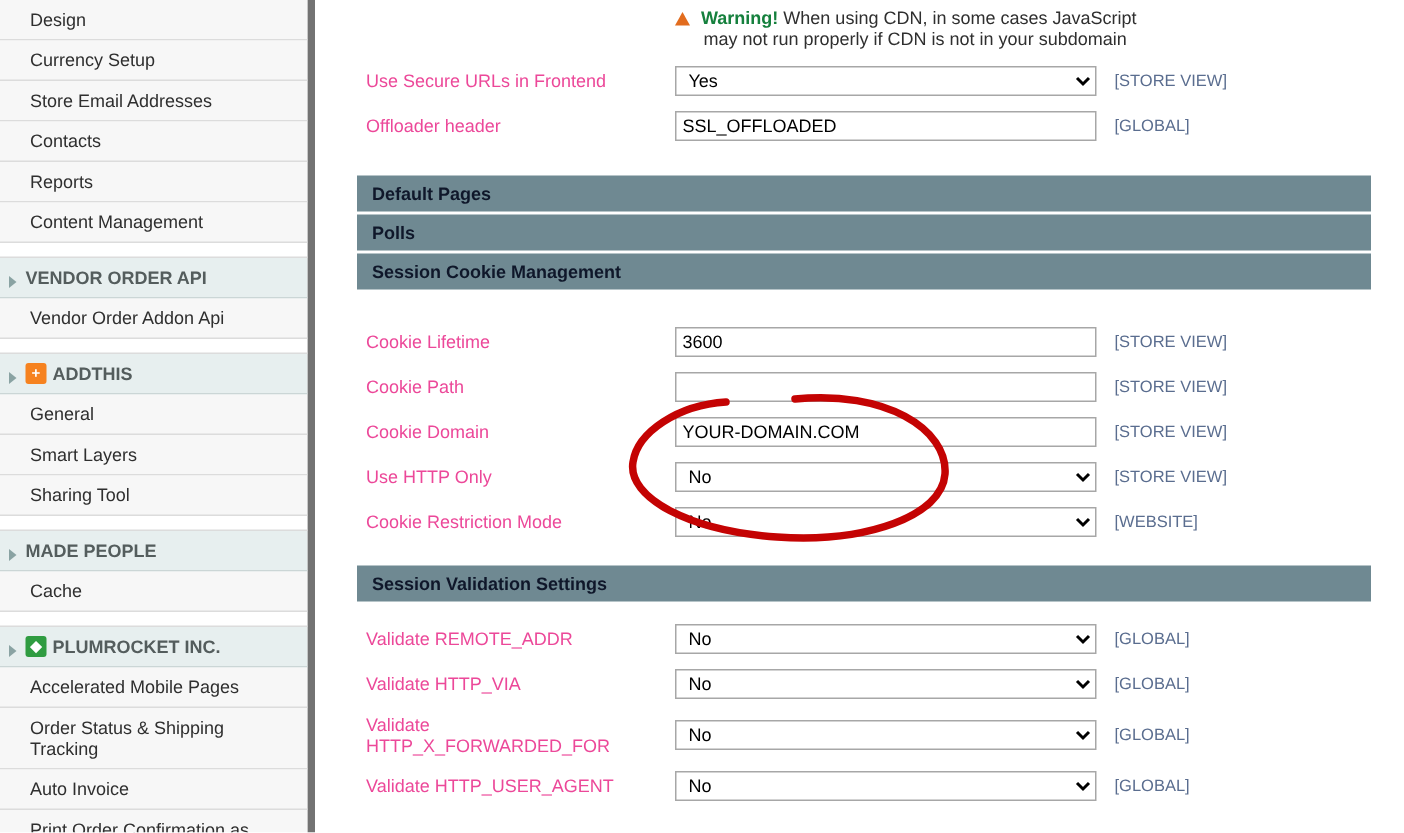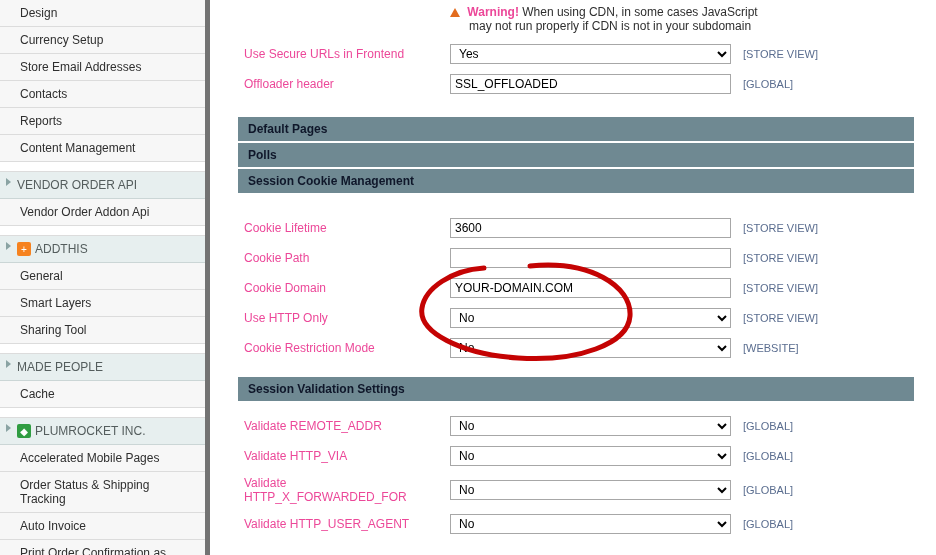--- a/index.html
+++ b/index.html
@@ -28,25 +28,25 @@
     display: block;
     padding: 6px 8px 6px 20px;
     background: #f7f7f7;
     border-bottom: 1px solid #dcdcdc;
     color: #2f2f2f;
     text-decoration: none;
     cursor: pointer;
   }
   .nav-group {
     display: flex;
-    align-items: flex-start;
+    align-items: flex-end;
     padding: 6px 8px 6px 6px;
     background: #e7efef;
     border-bottom: 1px solid #cbd6d6;
-    font-weight: normal;
+    font-weight: bold;
     color: #545d5d;
     cursor: pointer;
   }
   .nav-group .arrow {
     width: 0; height: 0;
     border-top: 4px solid transparent;
     border-bottom: 4px solid transparent;
     border-left: 5px solid #8aa3a3;
     margin-right: 6px;
   }
@@ -104,21 +104,21 @@
   .warn-row td { padding-bottom: 6px; }
   .warn-triangle {
     display:inline-block;
     width:0;height:0;
     border-left:5px solid transparent;
     border-right:5px solid transparent;
     border-bottom:9px solid #e26c1e;
     vertical-align: middle;
     margin-right: 4px;
   }
-  .warn-title { color: #ec4899; font-weight: bold; }
+  .warn-title { color: #15803d; font-weight: bold; }
   .warn-text { color: #2f2f2f; }
   
   .circle-overlay {
     position: absolute;
     pointer-events: none;
   }
 </style>
 </head>
 <body>
 

